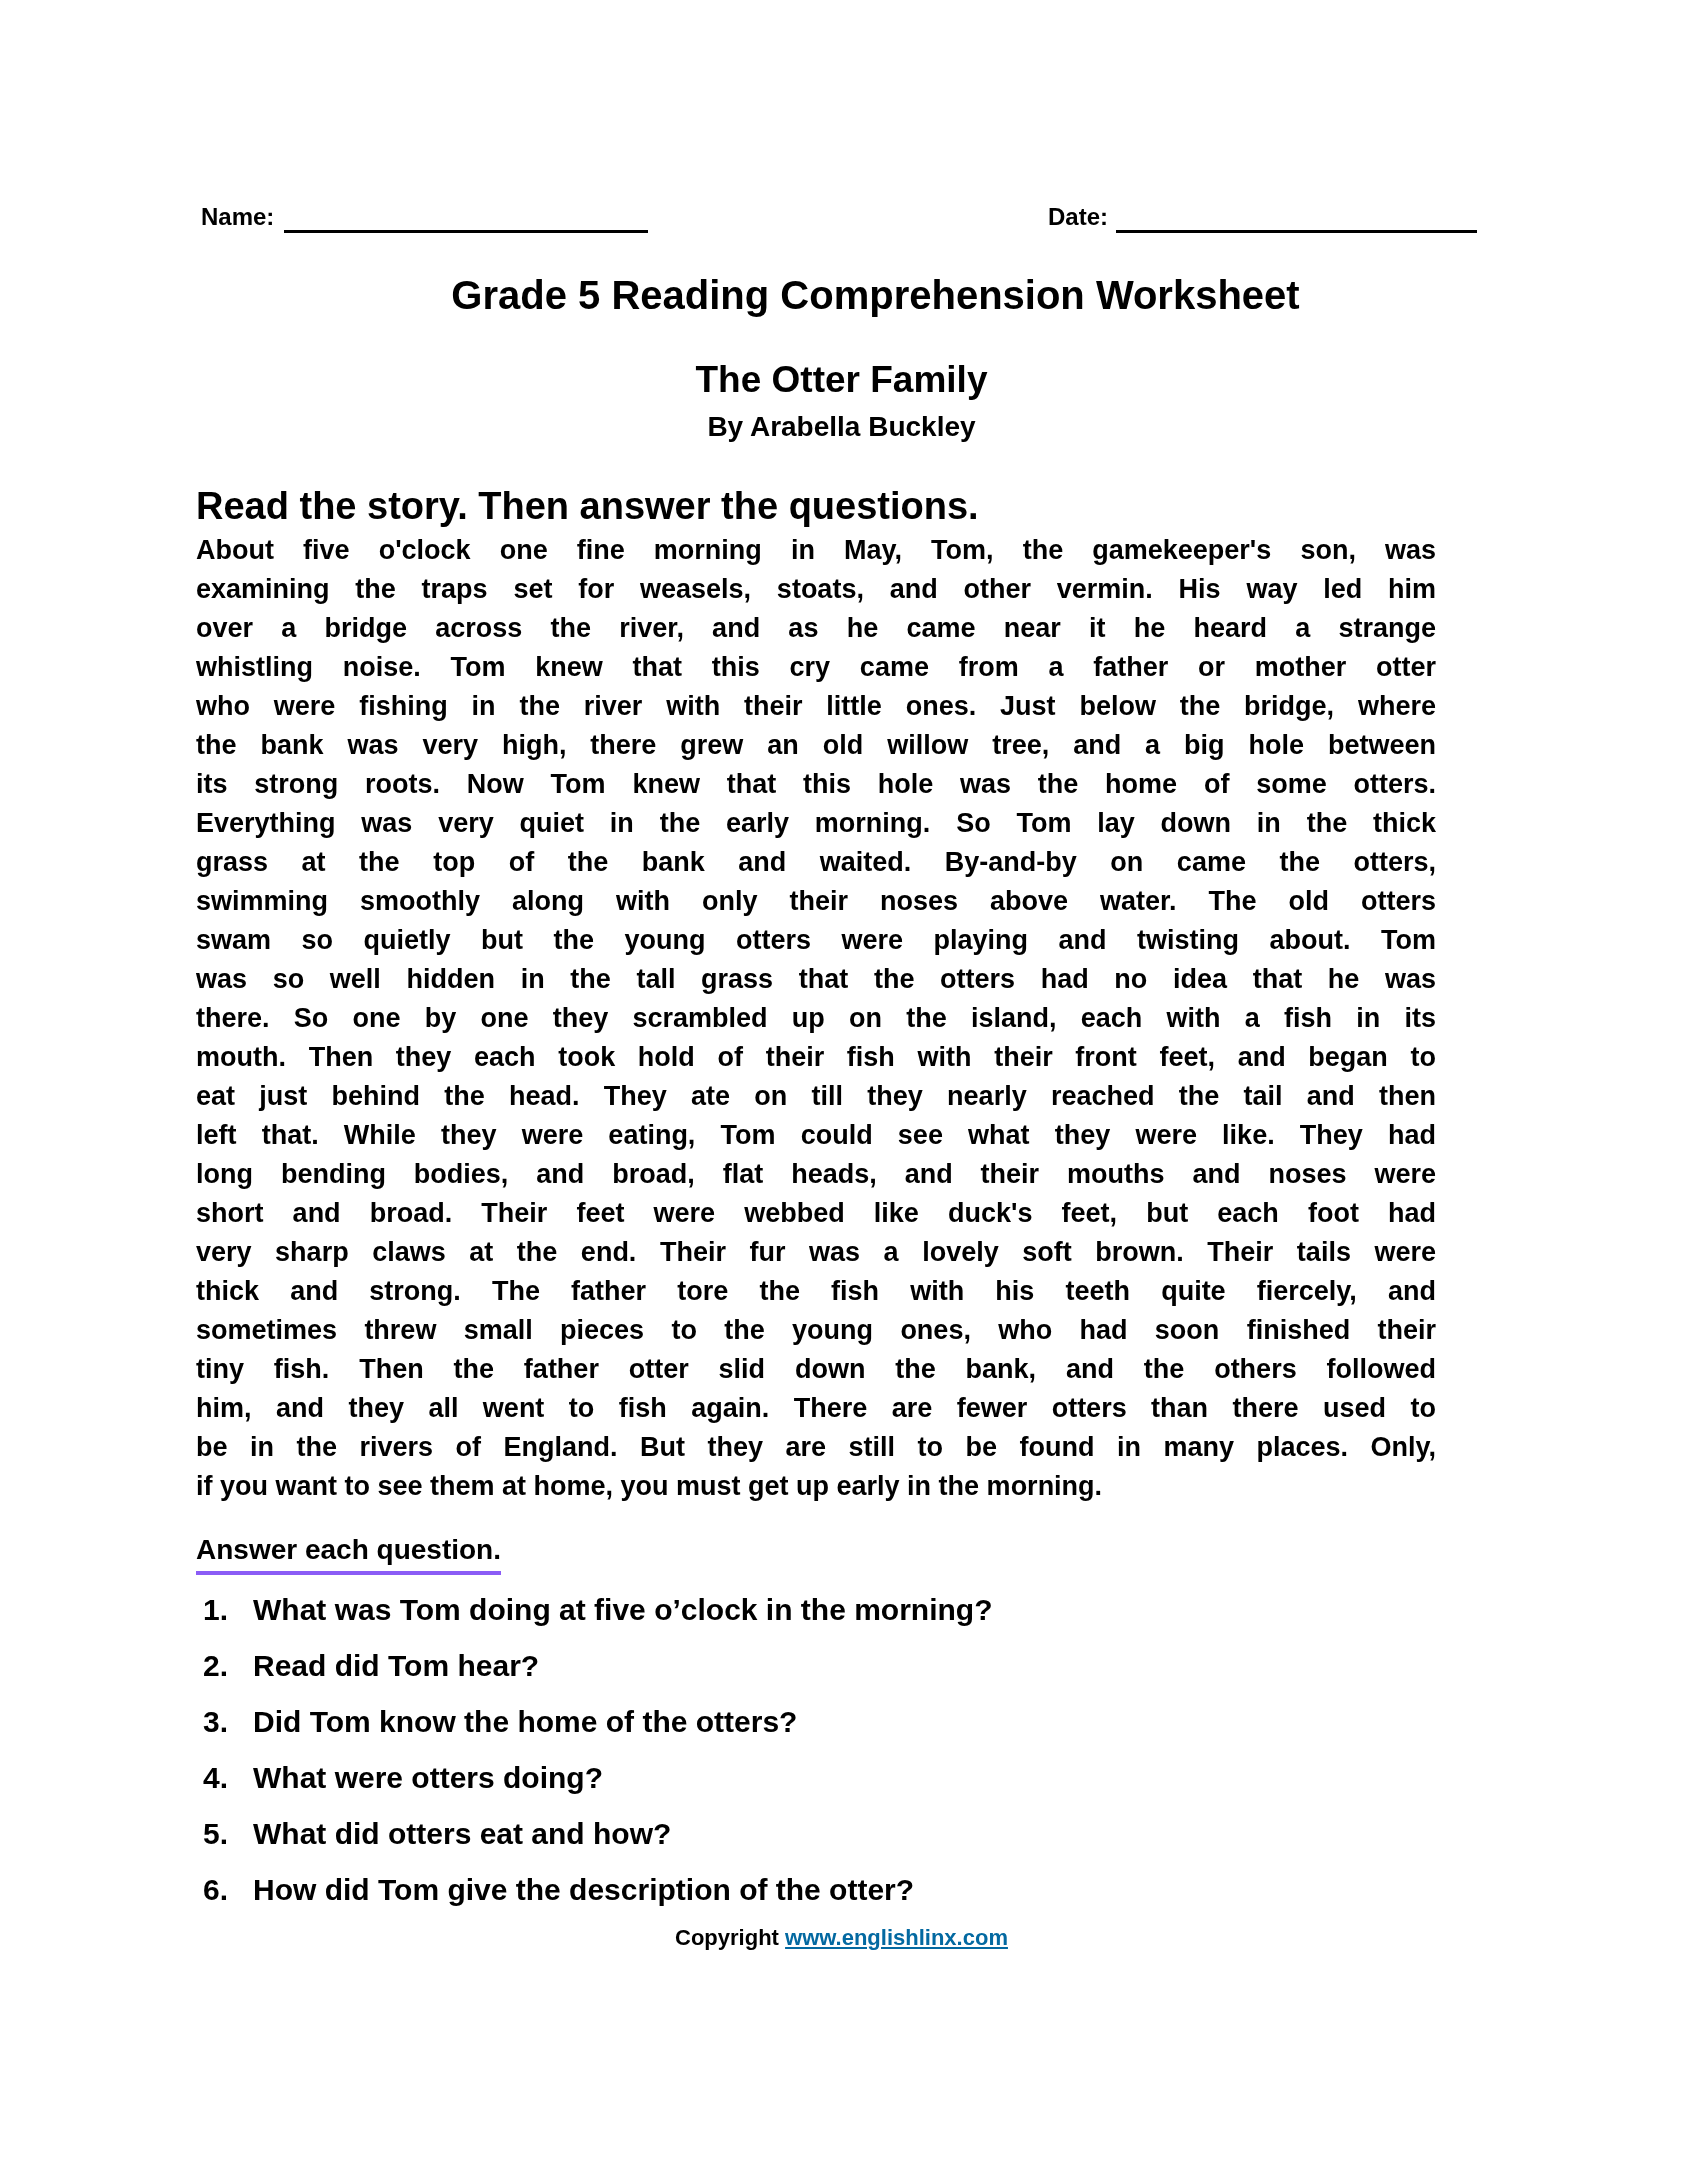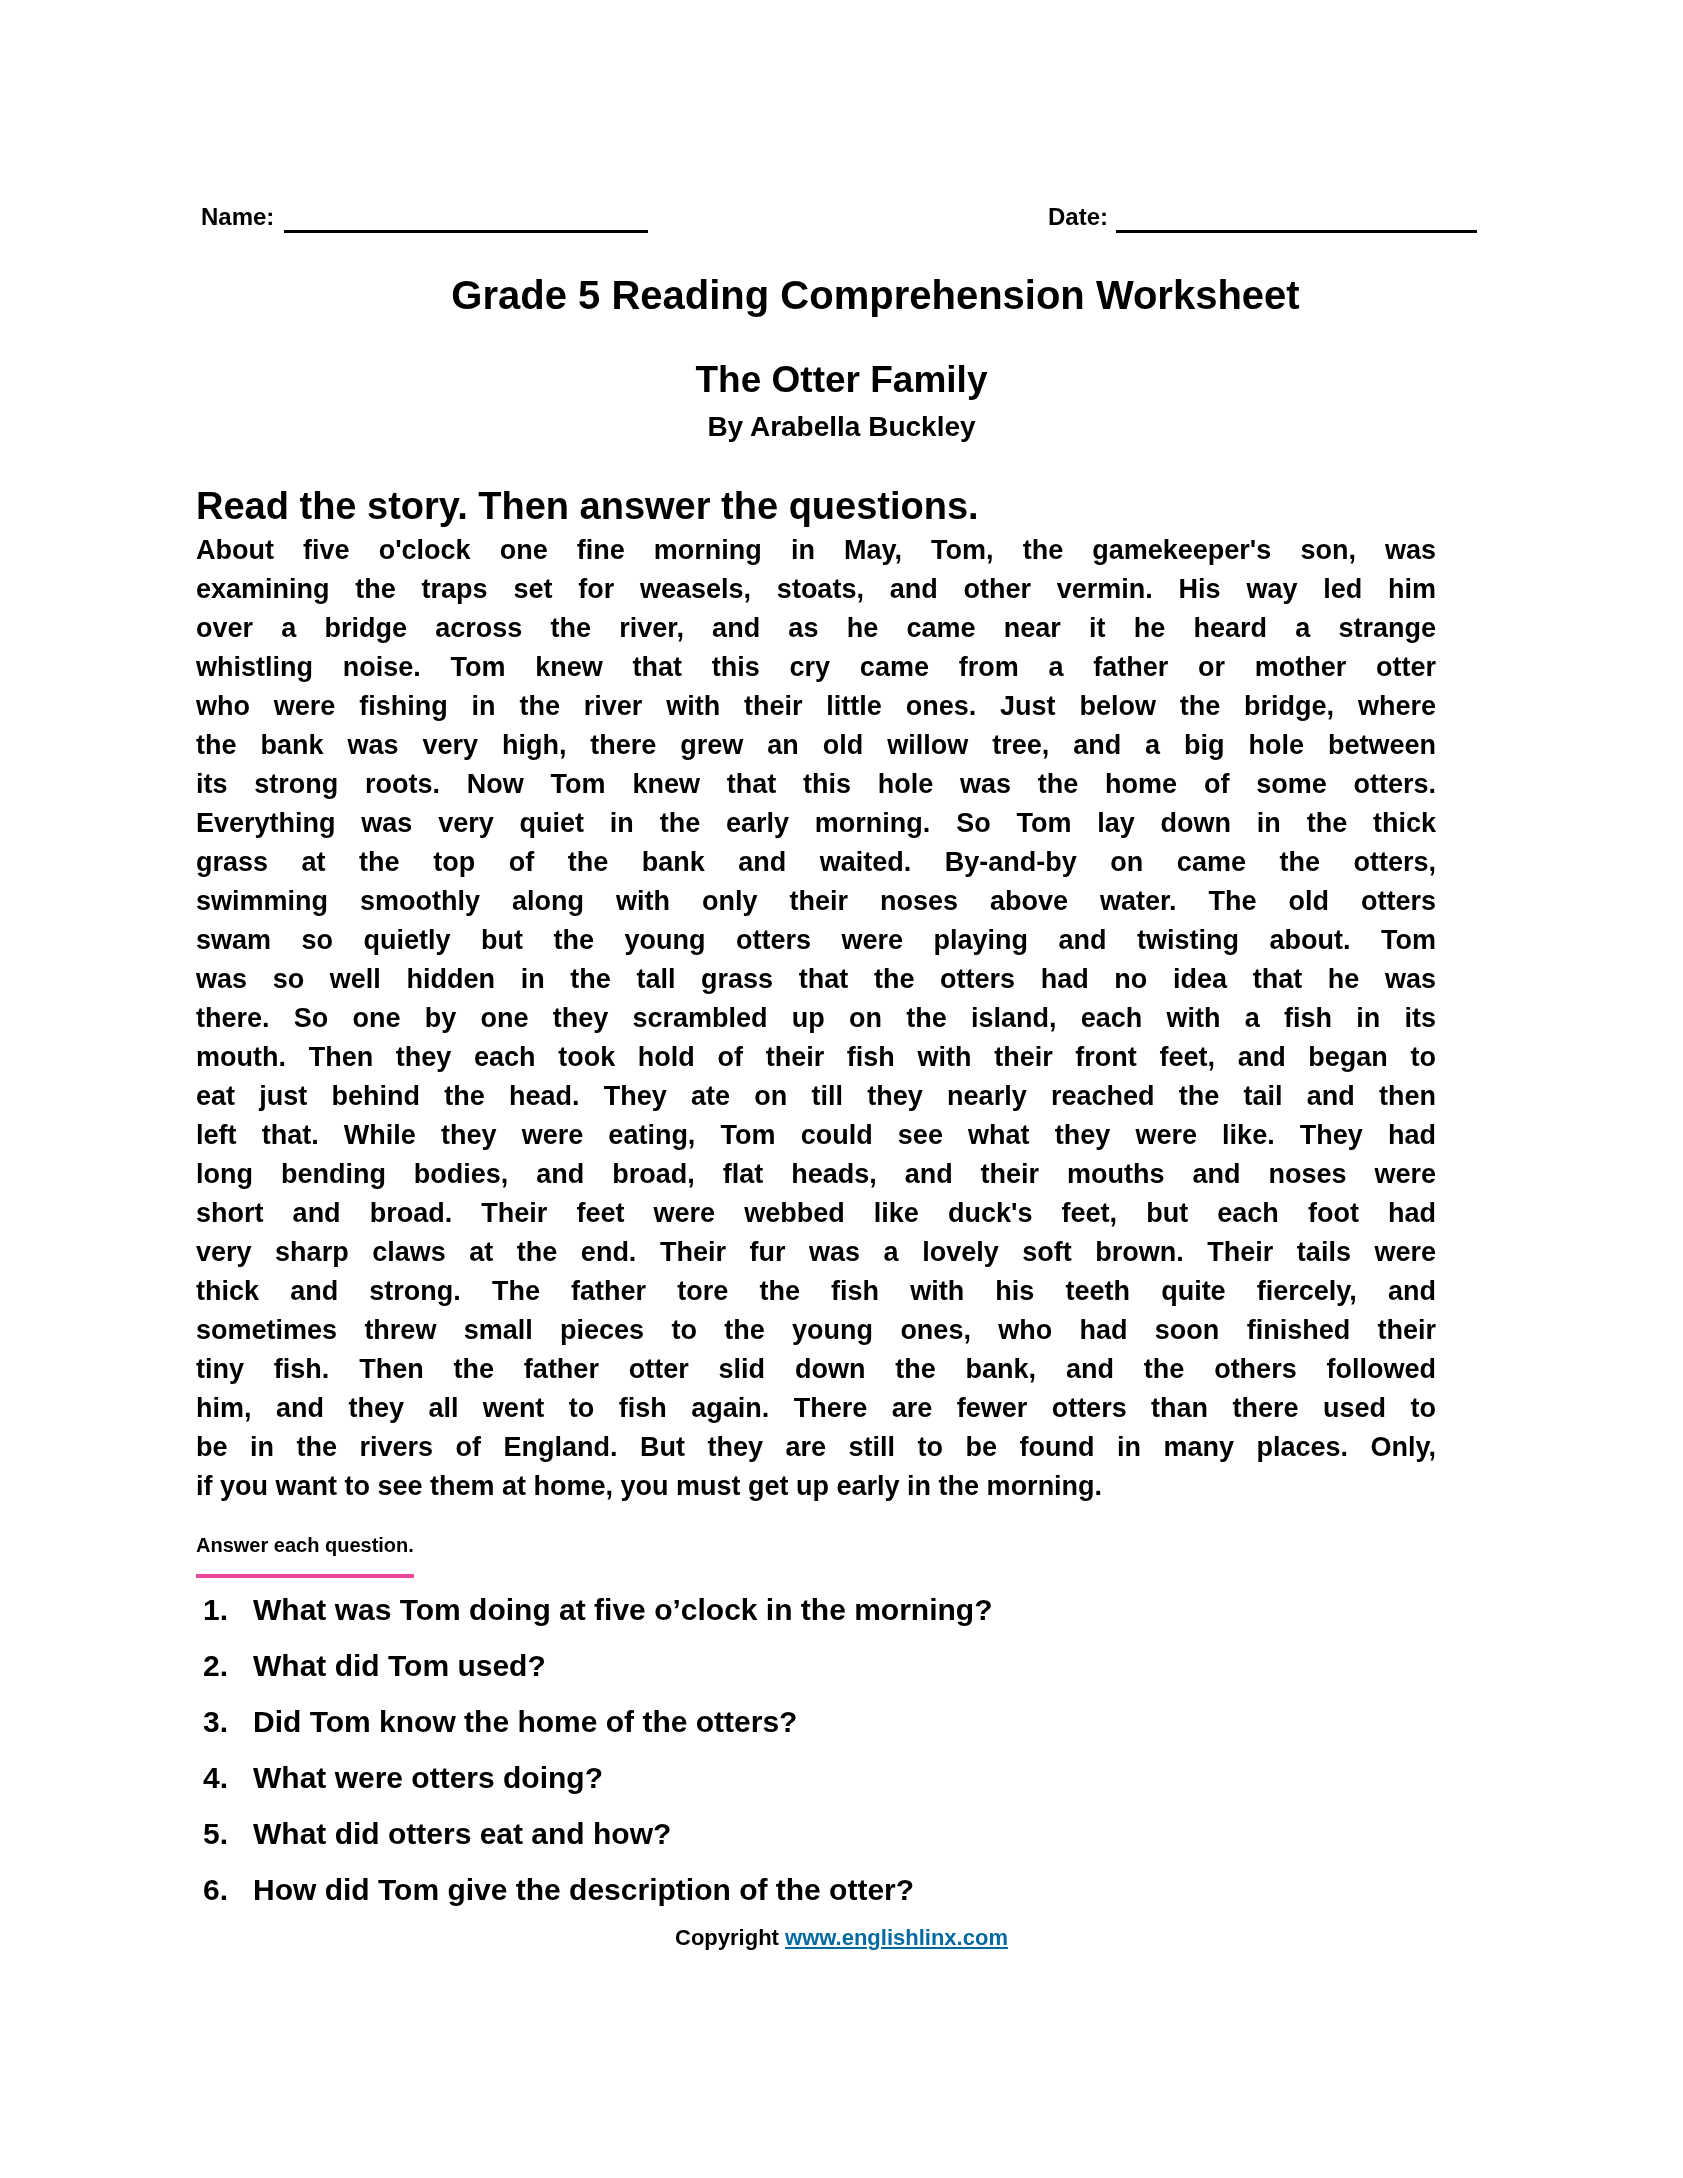--- a/index.html
+++ b/index.html
@@ -44,23 +44,23 @@
     line-height: 39px;
   }
   .story-line { text-align: justify; text-align-last: justify; }
   .story-line:last-child { text-align-last: left; }
 
   
   .q-heading {
     position: absolute;
     left: 196px;
     top: 1534px;
-    font-size: 20px;
-    padding-bottom: 17px;
-    border-bottom: 4px solid #ec4899;
+    font-size: 28px;
+    padding-bottom: 5px;
+    border-bottom: 4px solid #8b5cf6;
   }
   .questions {
     position: absolute;
     left: 203px;
     top: 1594px;
     margin: 0;
     padding: 0;
     list-style: none;
     width: 1287px;
   }
@@ -148,21 +148,21 @@
 
   <ol class="questions">
 
       <li class="q-row">
         <span class="q-num">1.</span>
         <span class="q-text">What was Tom doing at five o’clock in the morning?</span>
       </li>
 
       <li class="q-row">
         <span class="q-num">2.</span>
-        <span class="q-text">What did Tom used?</span>
+        <span class="q-text">Read did Tom hear?</span>
       </li>
 
       <li class="q-row">
         <span class="q-num">3.</span>
         <span class="q-text">Did Tom know the home of the otters?</span>
       </li>
 
       <li class="q-row">
         <span class="q-num">4.</span>
         <span class="q-text">What were otters doing?</span>

